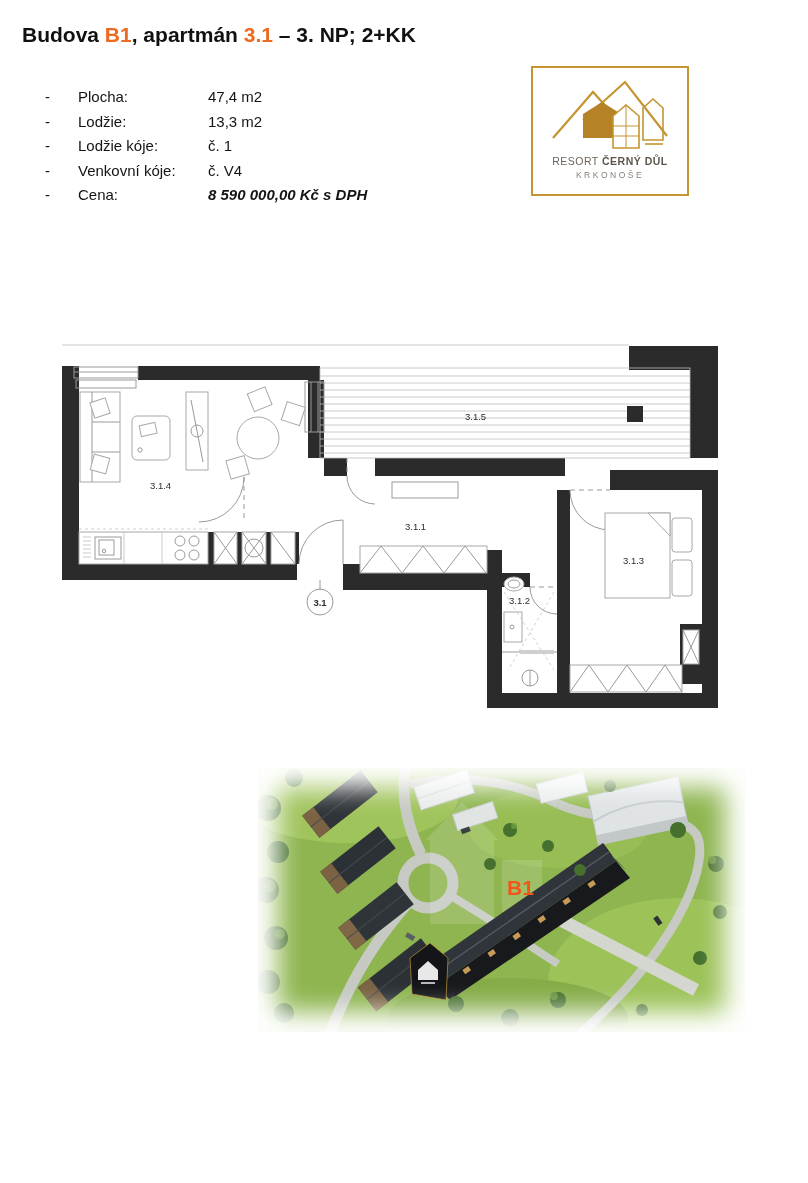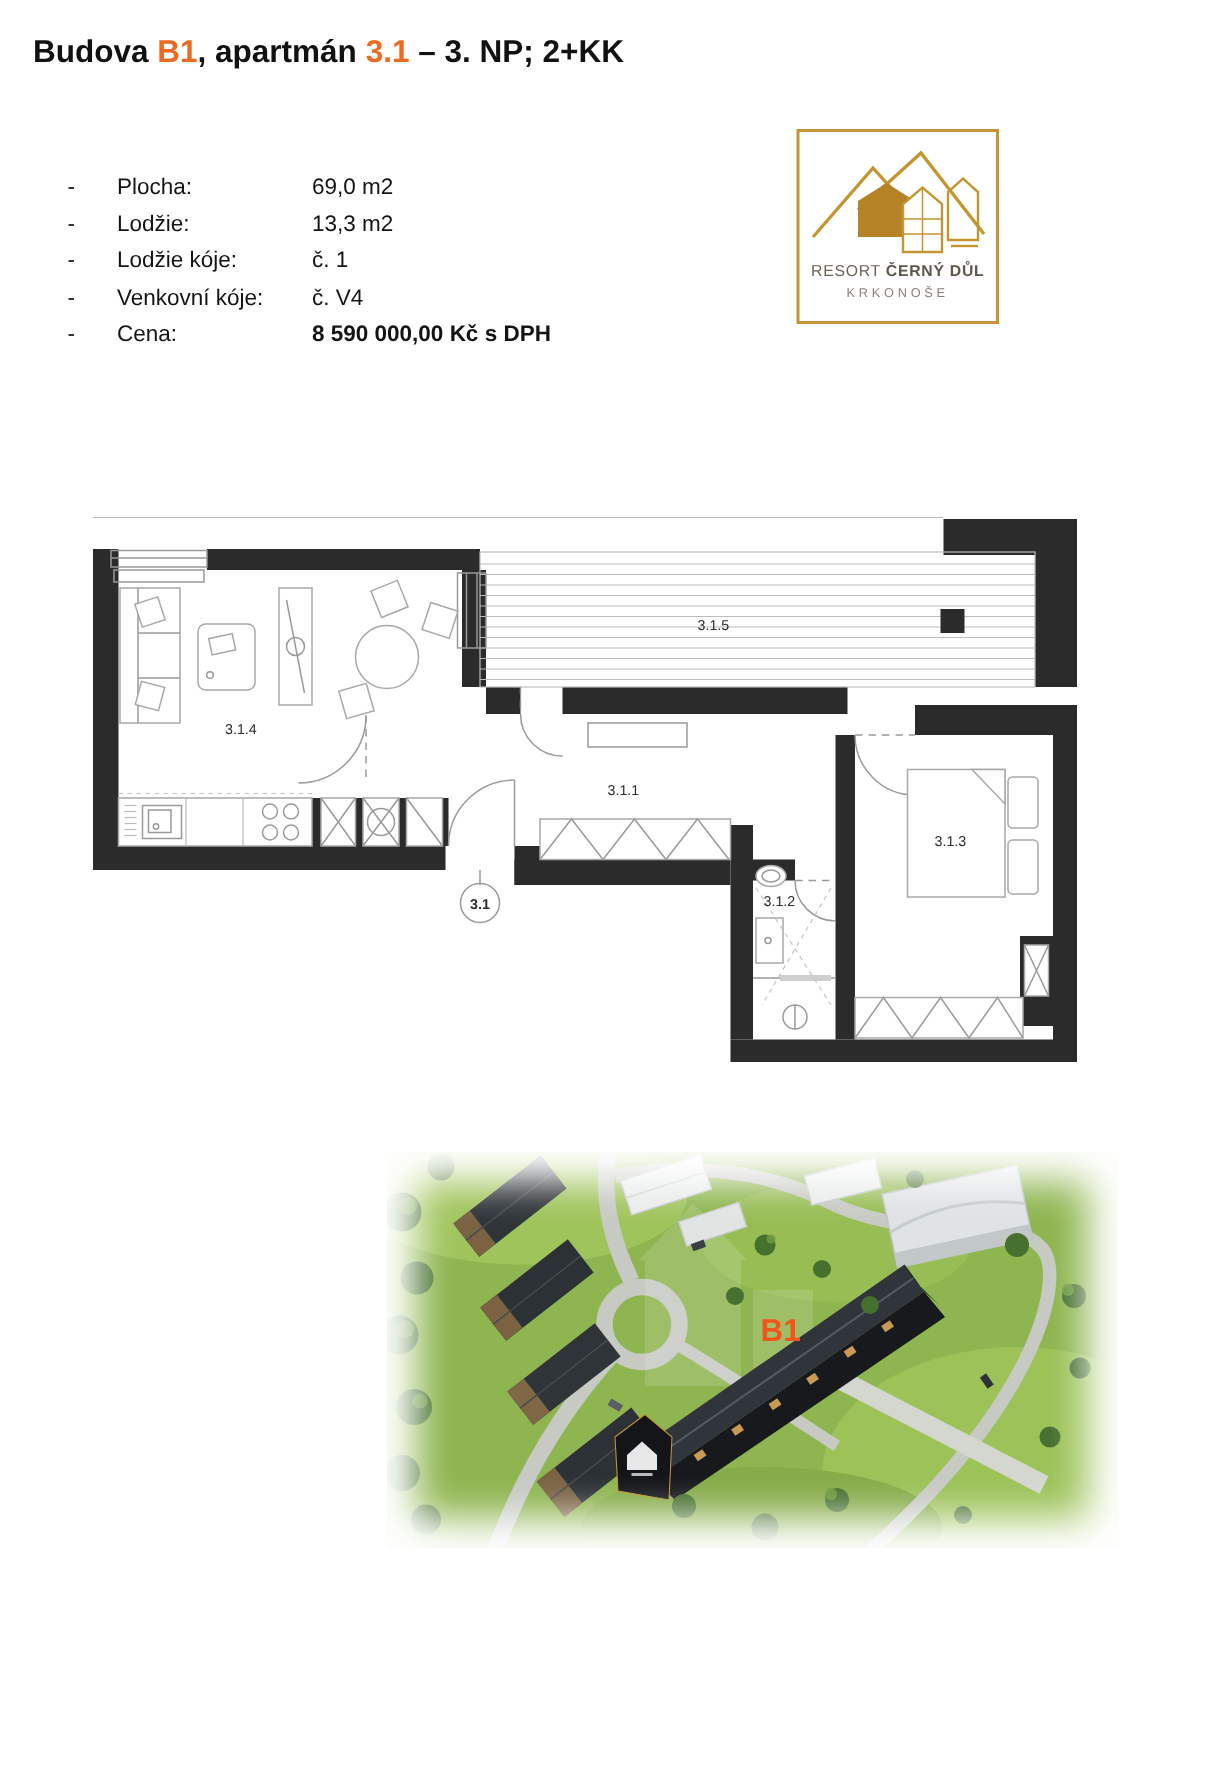--- a/index.html
+++ b/index.html
@@ -7,26 +7,26 @@
   .page{position:relative;width:808px;height:1183px;background:#fff;overflow:hidden;}
 
   
   .title{position:absolute;left:22px;top:12px;font-size:21px;font-weight:bold;letter-spacing:0;color:#111;margin-top:11px;}
   .title .hl{font-weight:bold;}
 
   
   .details{position:absolute;left:45px;top:88px;font-size:15px;color:#141414;}
   .detail-row{display:flex;align-items:baseline;height:24.6px;}
   .detail-row .dash{width:33px;}
-  .detail-row .lbl{width:130px;margin-top:28px;}
+  .detail-row .lbl{width:130px;}
   .detail-row .val{}
-  .detail-row.price .val{font-weight:bold;}
-
-  
-  .logo-box{position:absolute;left:531px;top:86px;width:135px;height:130px;border:2px solid #C49531;background:#fff;box-sizing:border-box;text-align:center;}
+  .detail-row.price .val{font-weight:bold;font-style:italic;}
+
+  
+  .logo-box{position:absolute;left:531px;top:66px;width:158px;height:130px;border:2px solid #C49531;background:#fff;box-sizing:border-box;text-align:center;}
   .logo-art{display:block;margin:4px auto 0 auto;}
   .logo-name{font-size:10.5px;color:#6b6358;letter-spacing:.5px;margin-top:1px;}
   .logo-name b{color:#5d564c;}
   .logo-sub{font-size:8.5px;color:#8a8179;letter-spacing:2.5px;margin-top:3px;}
 
   
   .plan{position:absolute;left:62px;top:340px;}
   .plan .wall{fill:#2b2b2b;}
   .plan .thin{stroke:#9a9a9a;stroke-width:1;fill:none;}
   .plan .lite{stroke:#bcbcbc;stroke-width:.8;fill:none;}
@@ -47,21 +47,21 @@
 <body>
 
 <div class="page">
 
   <h1 class="title"><span>Budova </span><span class="hl" style="color:#ED6B21">B1</span><span>, apartmán </span><span class="hl" style="color:#ED6B21">3.1</span><span> – 3. NP; 2+KK</span></h1>
 
   <div class="details">
     <div class="detail-row">
       <span class="dash">-</span>
       <span class="lbl">Plocha:</span>
-      <span class="val">69,0 m2</span>
+      <span class="val">47,4 m2</span>
     </div>
     <div class="detail-row">
       <span class="dash">-</span>
       <span class="lbl">Lodžie:</span>
       <span class="val">13,3 m2</span>
     </div>
     <div class="detail-row">
       <span class="dash">-</span>
       <span class="lbl">Lodžie kóje:</span>
       <span class="val">č. 1</span>

